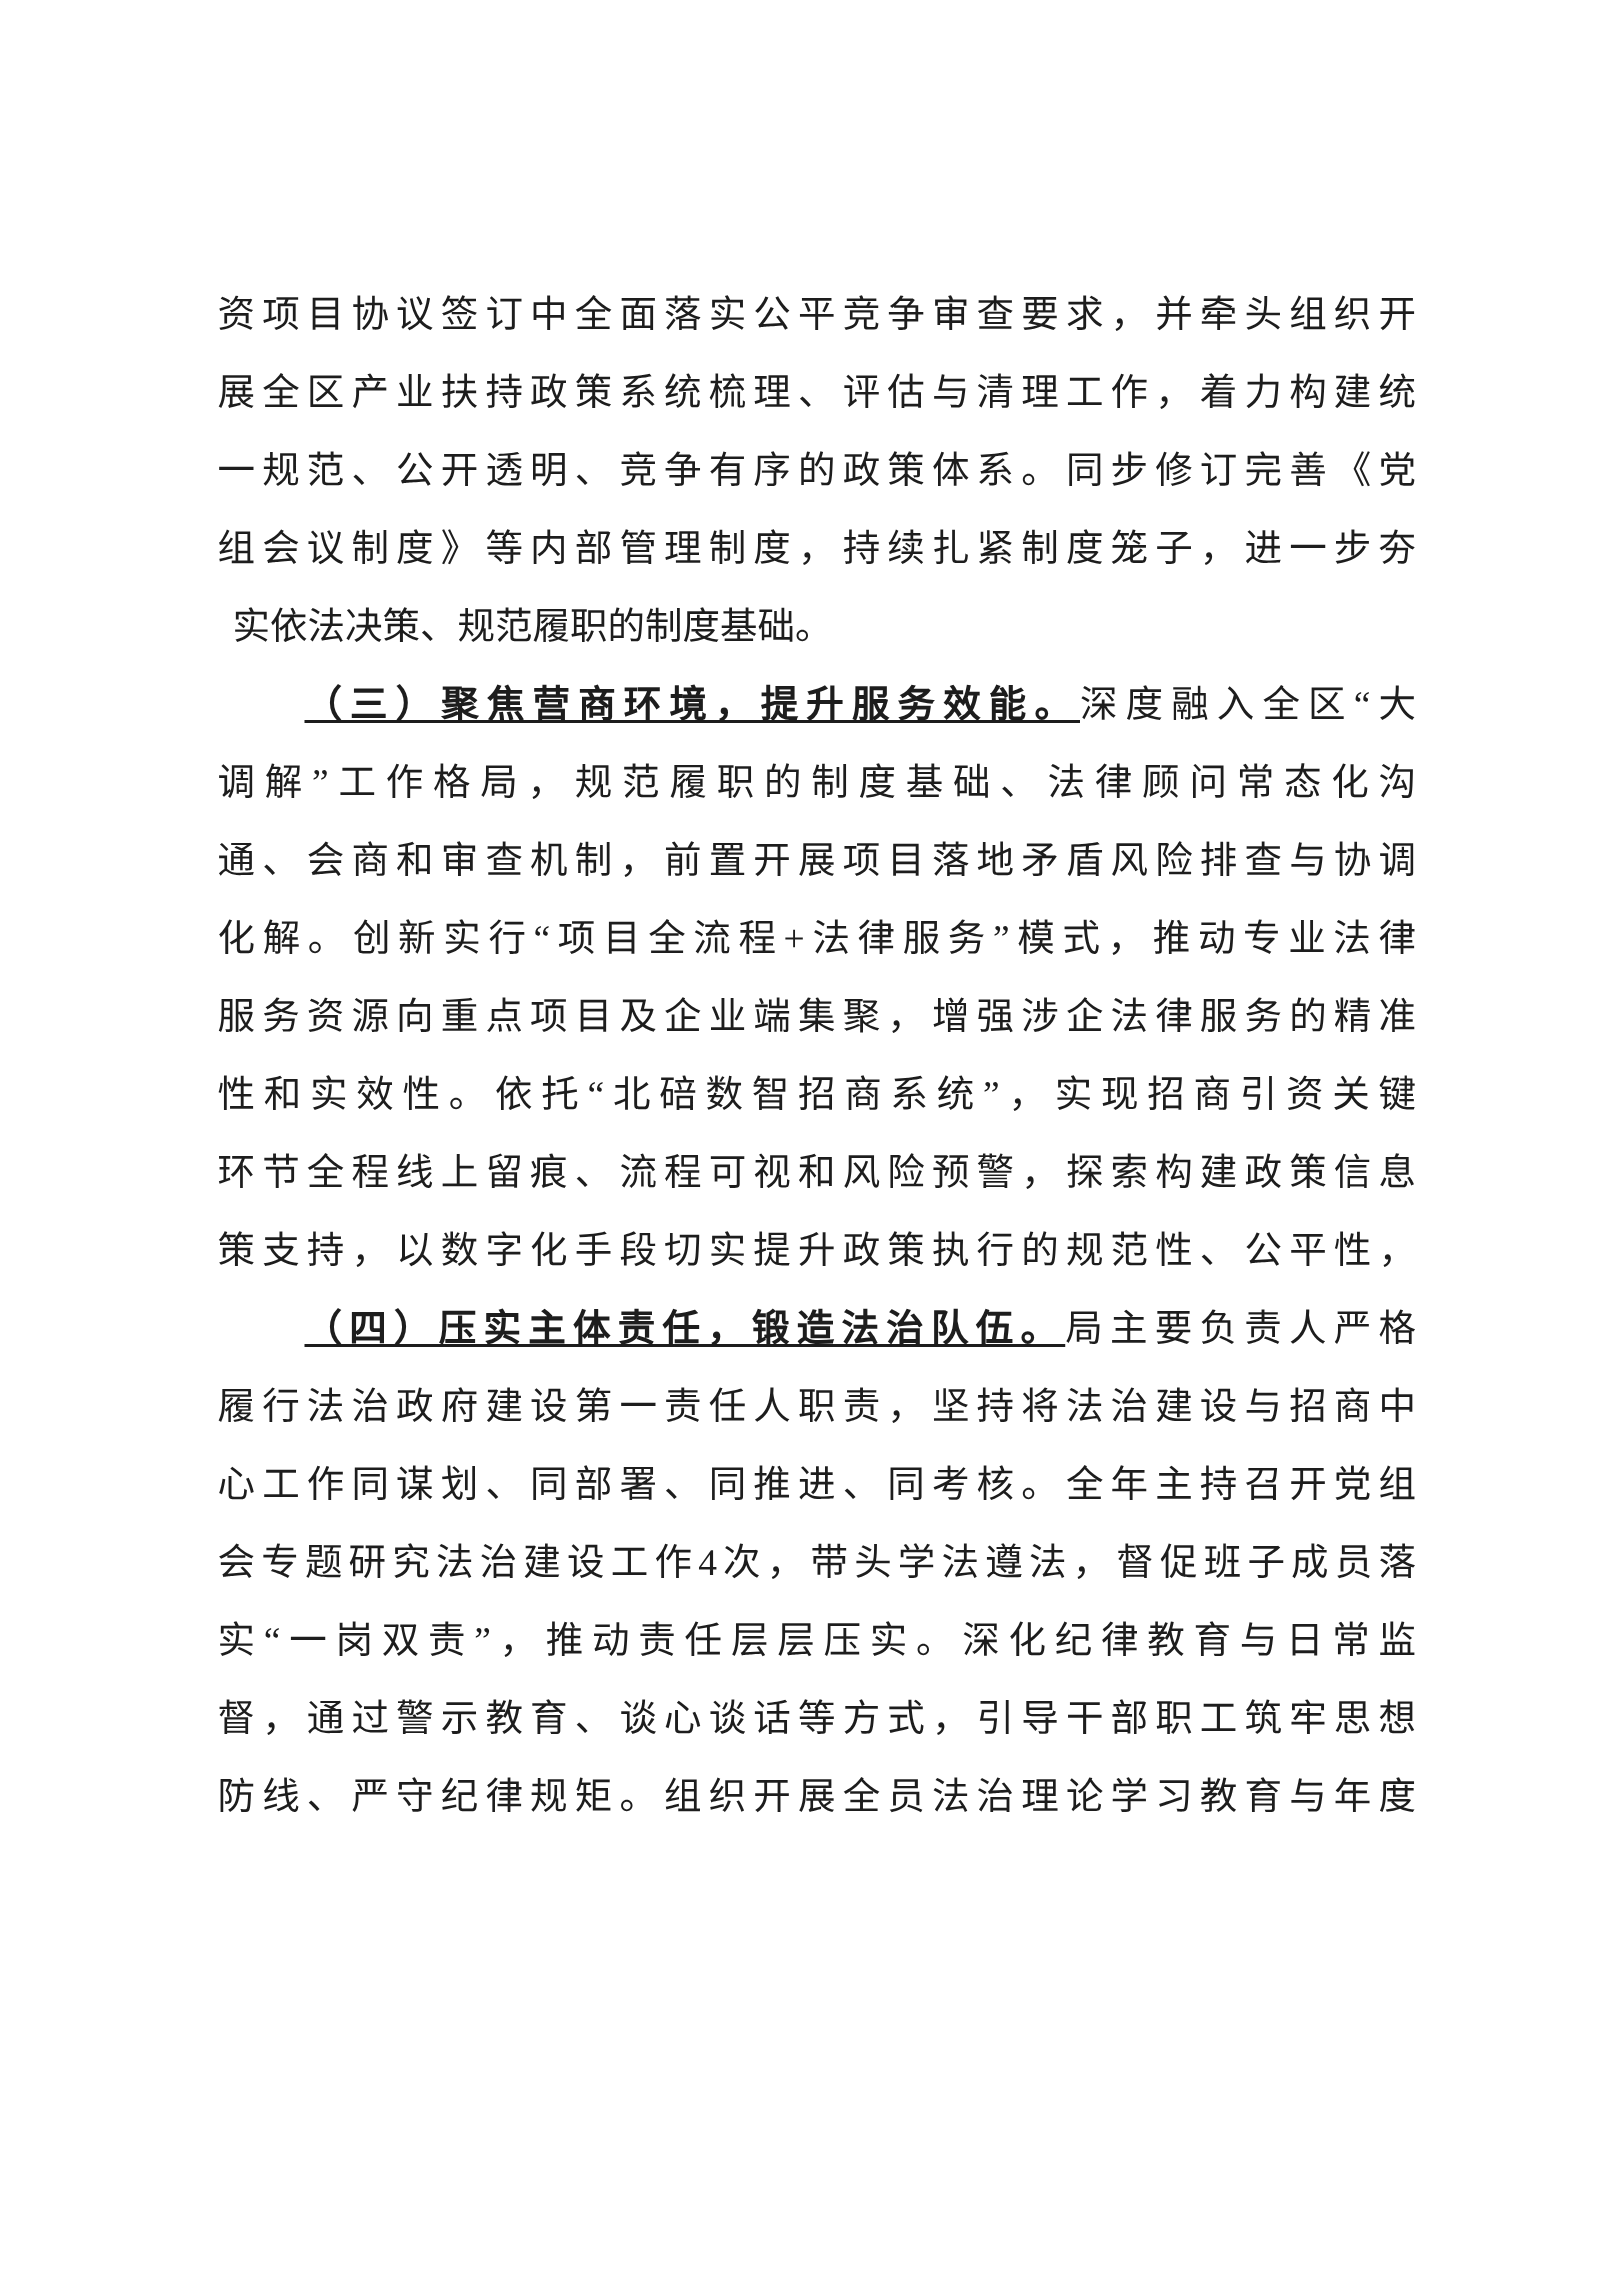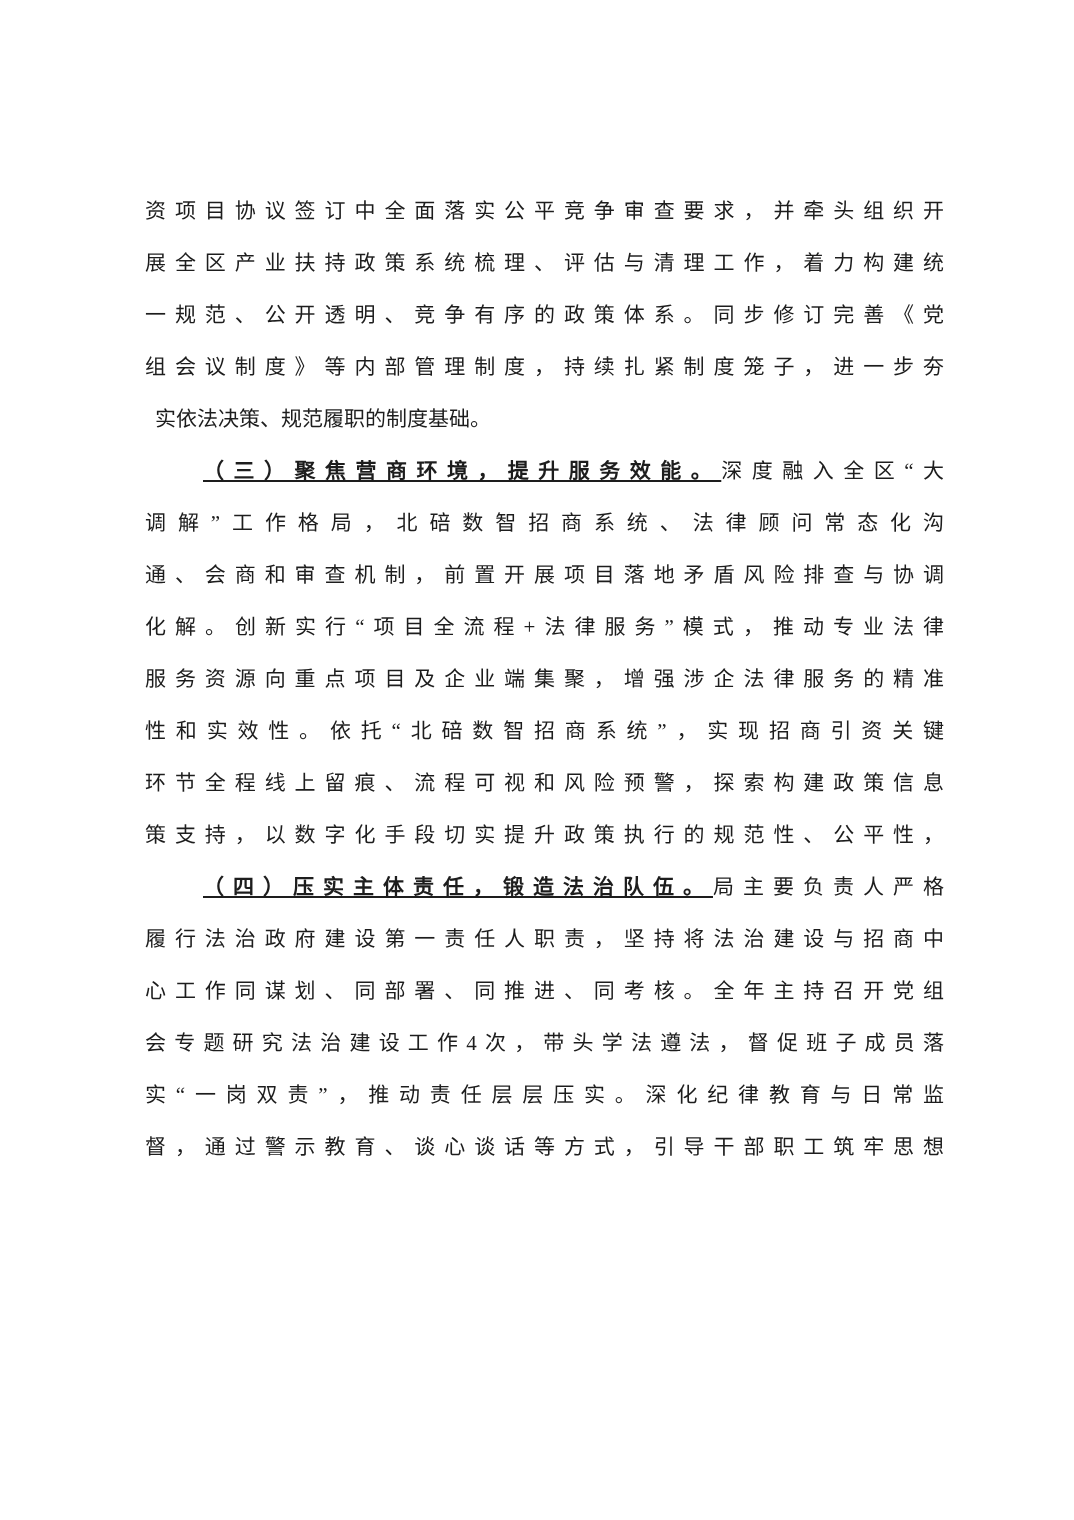--- a/index.html
+++ b/index.html
@@ -19,21 +19,21 @@
     left: 145px;
     top: 185px;
     width: 799px;
   }
   .para {
     margin: 0;
     padding: 0;
   }
   .line {
     font-family: "Liberation Serif", "DejaVu Serif", serif;
-    font-size: 21px;
+    font-size: 25px;
     height: 52px;
     line-height: 52px;
     color: #1d1d1d;
     text-align: justify;
     text-align-last: justify;
     text-justify: inter-character;
     overflow: hidden;
     font-weight: 400;
   }
   .line.last {
@@ -55,30 +55,31 @@
   <div class="doc">
       <div class="para">
         <div class="line">资项目协议签订中全面落实公平竞争审查要求，并牵头组织开</div>
         <div class="line">展全区产业扶持政策系统梳理、评估与清理工作，着力构建统</div>
         <div class="line">一规范、公开透明、竞争有序的政策体系。同步修订完善《党</div>
         <div class="line">组会议制度》等内部管理制度，持续扎紧制度笼子，进一步夯</div>
         <div class="line last">实依法决策、规范履职的制度基础。</div>
       </div>
       <div class="para">
         <div class="line indent"><span class="lead">（三）聚焦营商环境，提升服务效能。</span>深度融入全区“大</div>
-        <div class="line">调解”工作格局，北碚数智招商系统、法律顾问常态化沟</div>
+        <div class="line">调解”工作格局，规范履职的制度基础、法律顾问常态化沟</div>
         <div class="line">通、会商和审查机制，前置开展项目落地矛盾风险排查与协调</div>
         <div class="line">化解。创新实行“项目全流程+法律服务”模式，推动专业法律</div>
         <div class="line">服务资源向重点项目及企业端集聚，增强涉企法律服务的精准</div>
         <div class="line">性和实效性。依托“北碚数智招商系统”，实现招商引资关键</div>
         <div class="line">环节全程线上留痕、流程可视和风险预警，探索构建政策信息</div>
         <div class="line">策支持，以数字化手段切实提升政策执行的规范性、公平性，</div>
       </div>
       <div class="para">
         <div class="line indent"><span class="lead">（四）压实主体责任，锻造法治队伍。</span>局主要负责人严格</div>
         <div class="line">履行法治政府建设第一责任人职责，坚持将法治建设与招商中</div>
         <div class="line">心工作同谋划、同部署、同推进、同考核。全年主持召开党组</div>
         <div class="line">会专题研究法治建设工作4次，带头学法遵法，督促班子成员落</div>
         <div class="line">实“一岗双责”，推动责任层层压实。深化纪律教育与日常监</div>
         <div class="line">督，通过警示教育、谈心谈话等方式，引导干部职工筑牢思想</div>
+        <div class="line">防线、严守纪律规矩。组织开展全员法治理论学习教育与年度</div>
       </div>
     </div>
 </div>
 
 </body></html>

